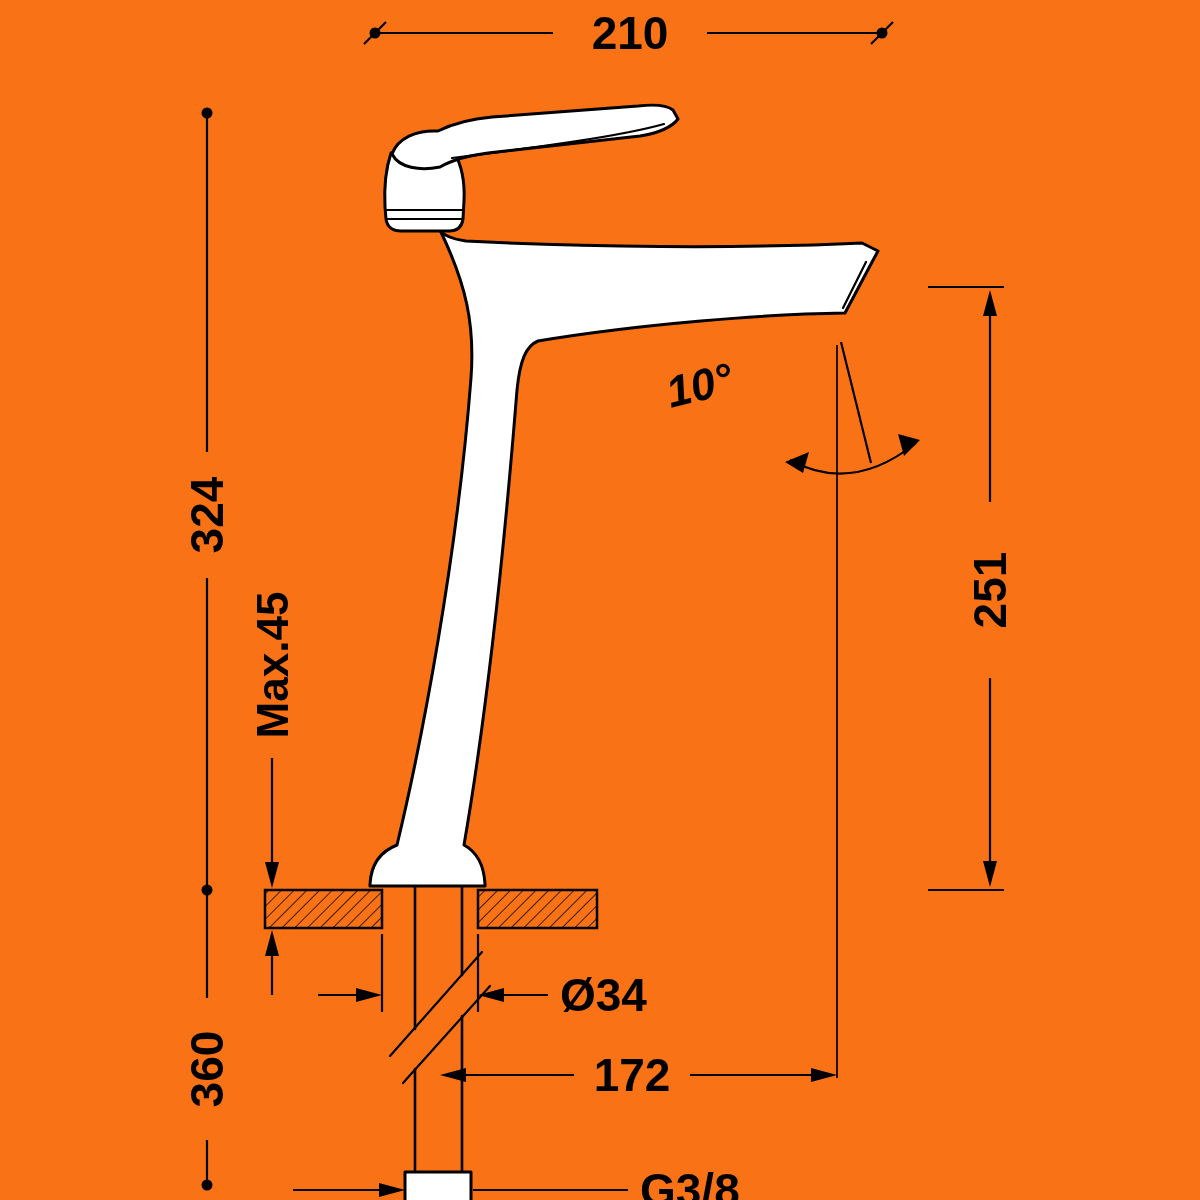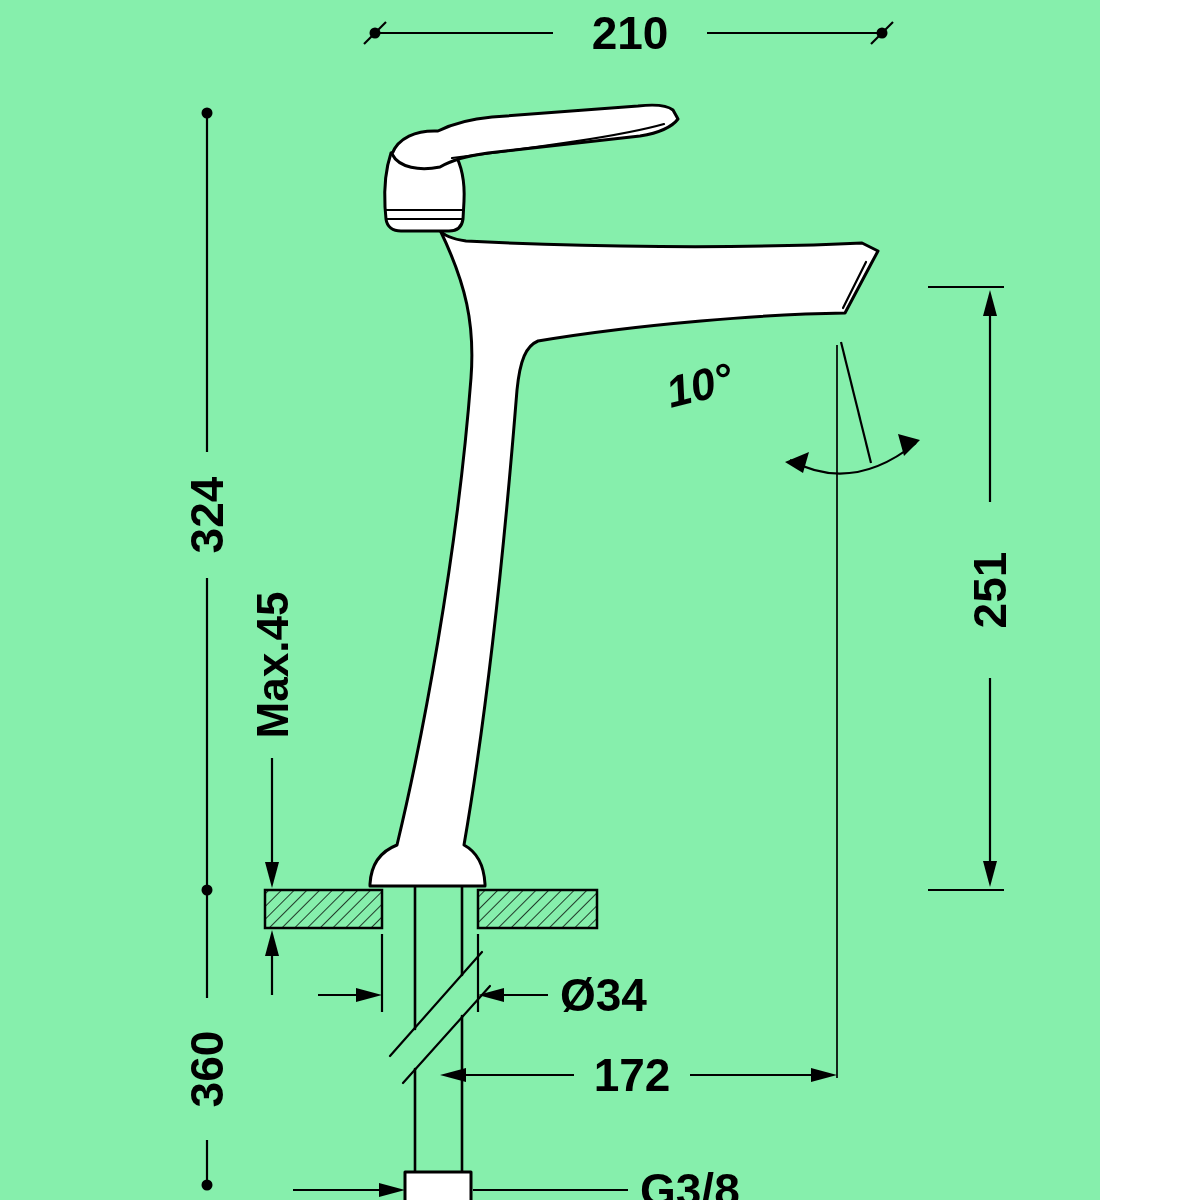--- a/index.html
+++ b/index.html
@@ -1,16 +1,16 @@
 <!DOCTYPE html>
 <html><head>
 <meta charset="utf-8">
 <style>
   html,body{margin:0;padding:0;background:#ffffff;}
-  .stage{width:1100px;height:1200px;position:relative;background:#86efac;overflow:hidden;}
+  .stage{width:1200px;height:1200px;position:relative;background:#f97316;overflow:hidden;}
   svg{display:block;}
   .outline{fill:#ffffff;stroke:#000000;stroke-width:3;stroke-linejoin:round;stroke-linecap:round;}
   .detail{fill:none;stroke:#000000;stroke-width:2.2;stroke-linecap:round;}
   .dim{fill:none;stroke:#000000;stroke-width:2.2;}
   .thin{fill:none;stroke:#000000;stroke-width:1.7;}
   .arrow{fill:#000000;stroke:none;}
   .dot{fill:#000000;stroke:none;}
   .hatchrect{fill:url(#hatch);stroke:#000000;stroke-width:2.5;}
   .pipe{fill:none;stroke:#000000;stroke-width:2.6;stroke-linecap:round;}
   text{font-family:"Liberation Sans",sans-serif;font-weight:700;font-size:46px;fill:#000000;}

